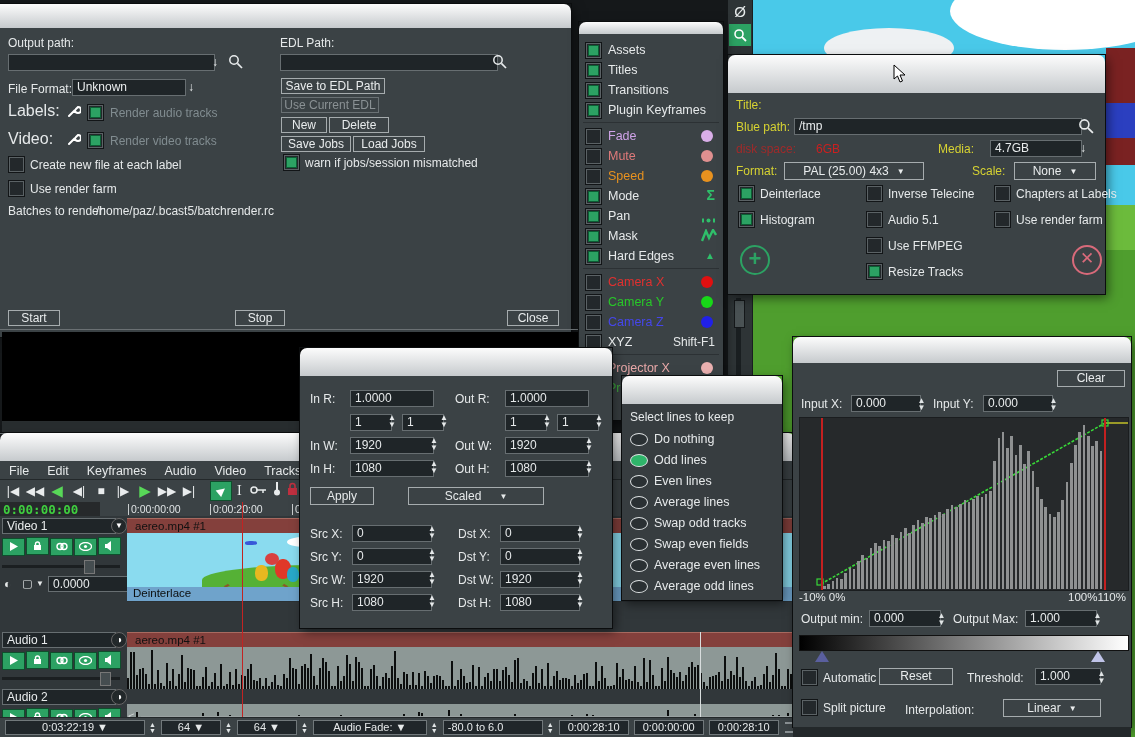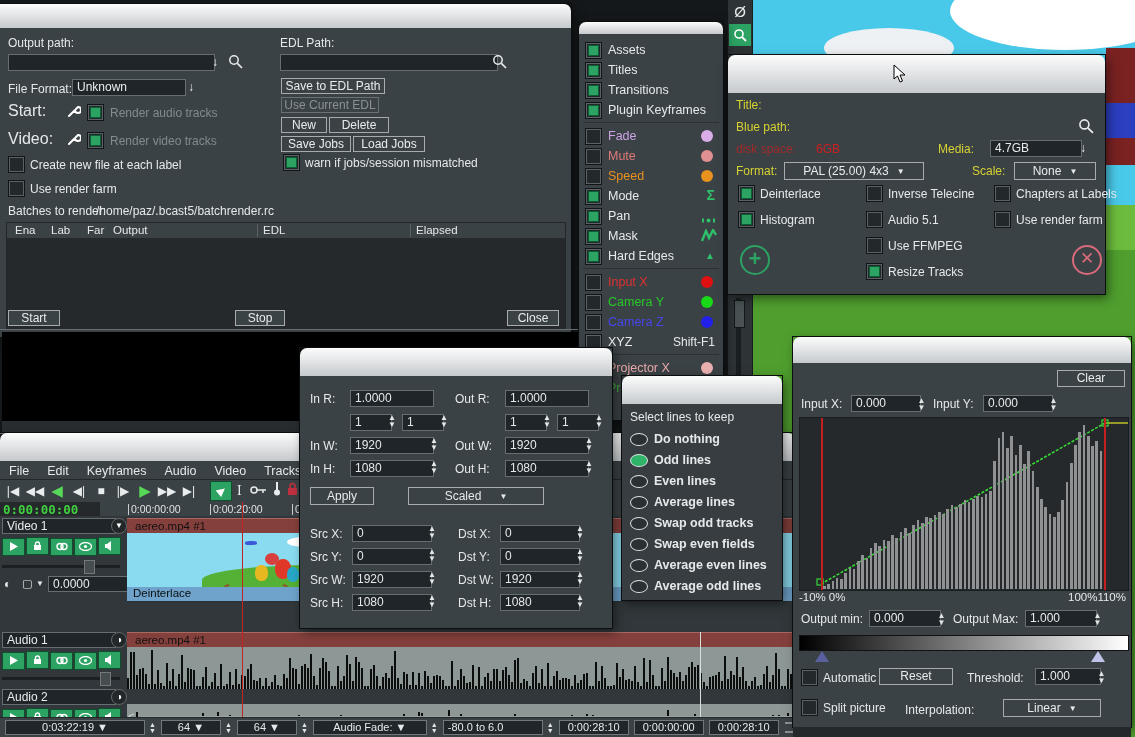--- a/index.html
+++ b/index.html
@@ -85,21 +85,21 @@
         <svg width="15" height="15" viewBox="0 0 15 15">
             <circle cx="6" cy="6" r="4.2" fill="none" stroke="#e9eced" stroke-width="1.5"></circle>
             <line x1="9.4" y1="9.4" x2="14" y2="14" stroke="#e9eced" stroke-width="1.7"></line>
           </svg>
       </div>
       <div class="lbl" style="left:8px;top:54px;">File Format:</div>
       <div class="field" style="left:72px;top:51px;width:104px;height:15px;">Unknown</div>
       <div class="lbl" style="left:188px;top:52px;font-weight:bold;">↓</div>
       <div class="btn" style="left:281px;top:50px;width:102px;height:14px;line-height:14px;">Save to EDL Path</div>
       <div class="btn dis" style="left:281px;top:69px;width:96px;height:14px;line-height:14px;">Use Current EDL</div>
-      <div class="lbl biglbl" style="left:8px;top:74px;">Start:</div>
+      <div class="lbl biglbl" style="left:8px;top:74px;">Labels:</div>
       <div class="abs" style="left:66px;top:76px;">
         <svg width="15" height="15" viewBox="0 0 15 15">
             <path d="M3 12 L9 6 M9 6 a3 3 0 1 0 3-3 l-2 2" stroke="#fff" stroke-width="2" fill="none" stroke-linecap="round"></path>
           </svg>
       </div>
       <div class="chk on" style="left:87px;top:76px;"></div>
       <div class="lbl glbl" style="left:110px;top:78px;">Render audio tracks</div>
       <div class="btn" style="left:281px;top:89px;width:44px;height:14px;line-height:14px;">New</div>
       <div class="btn" style="left:329px;top:89px;width:58px;height:14px;line-height:14px;">Delete</div>
       <div class="lbl biglbl" style="left:8px;top:102px;">Video:</div>
@@ -114,33 +114,20 @@
       <div class="btn" style="left:353px;top:108px;width:70px;height:14px;line-height:14px;">Load Jobs</div>
       <div class="chk" style="left:8px;top:128px;"></div>
       <div class="lbl" style="left:30px;top:130px;">Create new file at each label</div>
       <div class="chk on" style="left:283px;top:126px;"></div>
       <div class="lbl" style="left:305px;top:128px;">warn if jobs/session mismatched</div>
       <div class="chk" style="left:8px;top:152px;"></div>
       <div class="lbl" style="left:30px;top:154px;">Use render farm</div>
       <div class="lbl" style="left:8px;top:176px;">Batches to render:</div>
       <div class="lbl" style="left:96px;top:176px;">/home/paz/.bcast5/batchrender.rc</div>
 
-      <div class="abs" style="left:6px;top:194px;width:558px;height:106px;border:1px solid #21262a;">
-        <div class="abs" style="left:0;top:0;right:0;height:15px;background:#3b4245;border-bottom:1px solid #21262a;font-size:11.5px;" id="batchHeader">
-            <span style="position: absolute; left: 8px; top: 1px;">Ena</span>
-            <span style="position: absolute; left: 44px; top: 1px;">Lab</span>
-            <span style="position: absolute; left: 80px; top: 1px;">Far</span>
-            <span style="position: absolute; left: 106px; top: 1px;">Output</span>
-            <span style="position: absolute; left: 256px; top: 1px;">EDL</span>
-            <span style="position: absolute; left: 409px; top: 1px;">Elapsed</span>
-            <div style="position: absolute; left: 250px; top: 1px; width: 1px; height: 13px; background: rgb(90, 97, 100);"></div>
-            <div style="position: absolute; left: 403px; top: 1px; width: 1px; height: 13px; background: rgb(90, 97, 100);"></div>
-          </div>
-        <div class="abs" style="left:0;top:15px;right:0;bottom:0;background:#26292b;"></div>
-      </div>
       <div class="btn" style="left:8px;top:282px;width:50px;height:14px;line-height:14px;">Start</div>
       <div class="btn" style="left:235px;top:282px;width:48px;height:14px;line-height:14px;">Stop</div>
       <div class="btn" style="left:507px;top:282px;width:50px;height:14px;line-height:14px;">Close</div>
     </div>
   </div>
 
   <div class="win" style="left:0;top:330px;width:612px;height:103px;box-shadow:0 0 0 1px #6a7073;">
     <div class="abs" style="left:2px;top:2px;right:2px;height:89px;background:#000;"></div>
     <div class="abs" style="left:2px;top:91px;right:2px;bottom:0;background:#282d2f;"></div>
   </div>
@@ -868,21 +855,21 @@
             </svg></span>
         </div>
         <div class="overlay-item abs" style="top: 212px; left: 0px; right: 0px;">
           <div class="chk on" style="left: 6px; top: 2px;"></div>
           <span style="position: absolute; left: 29px; top: 3px; font-size: 12.5px; color: rgb(230, 233, 234); white-space: nowrap;">Hard Edges</span>
           <span style="position: absolute; right: 8px; top: 4px; color: rgb(47, 191, 106); font-size: 10px;">▲</span>
         </div>
         <div style="position: absolute; left: 4px; right: 4px; top: 234px; height: 1px; background: rgb(44, 49, 52);"></div>
         <div class="overlay-item abs" style="top: 238px; left: 0px; right: 0px;">
           <div class="chk" style="left: 6px; top: 2px;"></div>
-          <span style="position: absolute; left: 29px; top: 3px; font-size: 12.5px; color: rgb(224, 48, 48); white-space: nowrap;">Input X</span>
+          <span style="position: absolute; left: 29px; top: 3px; font-size: 12.5px; color: rgb(224, 48, 48); white-space: nowrap;">Camera X</span>
           <span style="position: absolute; right: 10px; top: 4px; width: 12px; height: 12px; border-radius: 50%; background: rgb(224, 16, 16);"></span>
         </div>
         <div class="overlay-item abs" style="top: 258px; left: 0px; right: 0px;">
           <div class="chk" style="left: 6px; top: 2px;"></div>
           <span style="position: absolute; left: 29px; top: 3px; font-size: 12.5px; color: rgb(40, 200, 40); white-space: nowrap;">Camera Y</span>
           <span style="position: absolute; right: 10px; top: 4px; width: 12px; height: 12px; border-radius: 50%; background: rgb(24, 216, 24);"></span>
         </div>
         <div class="overlay-item abs" style="top: 278px; left: 0px; right: 0px;">
           <div class="chk" style="left: 6px; top: 2px;"></div>
           <span style="position: absolute; left: 29px; top: 3px; font-size: 12.5px; color: rgb(70, 70, 234); white-space: nowrap;">Camera Z</span>
@@ -1011,21 +998,21 @@
           <span style="font-size:8px;line-height:7px;">▲</span>
           <span style="font-size:8px;line-height:7px;">▼</span>
         </div>
       </div>
   </div>
 
   <div class="win" style="left:622px;top:376px;width:160px;height:224px;">
     <div class="tb" style="height:28px;"></div>
     <div class="content" style="top:28px;background:#373d40;">
       <div class="lbl" style="left:8px;top:6px;">Select lines to keep</div>
-      <div class="abs" id="linesList" style="left:8px;top:26px;right:4px;bottom:4px;font-weight:bold;">
+      <div class="abs" id="linesList" style="left:8px;top:26px;right:4px;bottom:4px;">
           <div style="position: absolute; left: 0px; top: 0px; height: 18px; right: 0px;">
             <div class="radio" style="left: 0px; top: 3px;"></div>
             <span style="position: absolute; left: 24px; top: 2px; font-size: 12.5px; white-space: nowrap;">Do nothing</span>
           </div>
           <div style="position: absolute; left: 0px; top: 21px; height: 18px; right: 0px;">
             <div class="radio on" style="left: 0px; top: 3px;"></div>
             <span style="position: absolute; left: 24px; top: 2px; font-size: 12.5px; white-space: nowrap;">Odd lines</span>
           </div>
           <div style="position: absolute; left: 0px; top: 42px; height: 18px; right: 0px;">
             <div class="radio" style="left: 0px; top: 3px;"></div>
@@ -1053,20 +1040,21 @@
           </div>
         </div>
     </div>
   </div>
 
   <div class="win" style="left:728px;top:55px;width:377px;height:239px;">
     <div class="tb" style="height:38px;"></div>
     <div class="content" style="top:38px;">
       <div class="lbl ylbl" style="left:8px;top:5px;">Title:</div>
       <div class="lbl ylbl" style="left:8px;top:27px;">Blue path:</div>
+      <div class="field" style="left:66px;top:25px;width:278px;height:15px;">/tmp</div>
       <div class="abs" style="left:350px;top:25px;">
         <svg width="16" height="16" viewBox="0 0 15 15">
             <circle cx="6" cy="6" r="4.2" fill="none" stroke="#e9eced" stroke-width="1.5"></circle>
             <line x1="9.4" y1="9.4" x2="14" y2="14" stroke="#e9eced" stroke-width="1.7"></line>
           </svg>
       </div>
       <div class="lbl" style="left:8px;top:49px;color:#a02a2a;">disk space:</div>
       <div class="lbl" style="left:88px;top:49px;color:#cc1f1f;">6GB</div>
       <div class="lbl ylbl" style="left:210px;top:49px;">Media:</div>
       <div class="field" style="left:262px;top:47px;width:82px;height:15px;">4.7GB</div>

